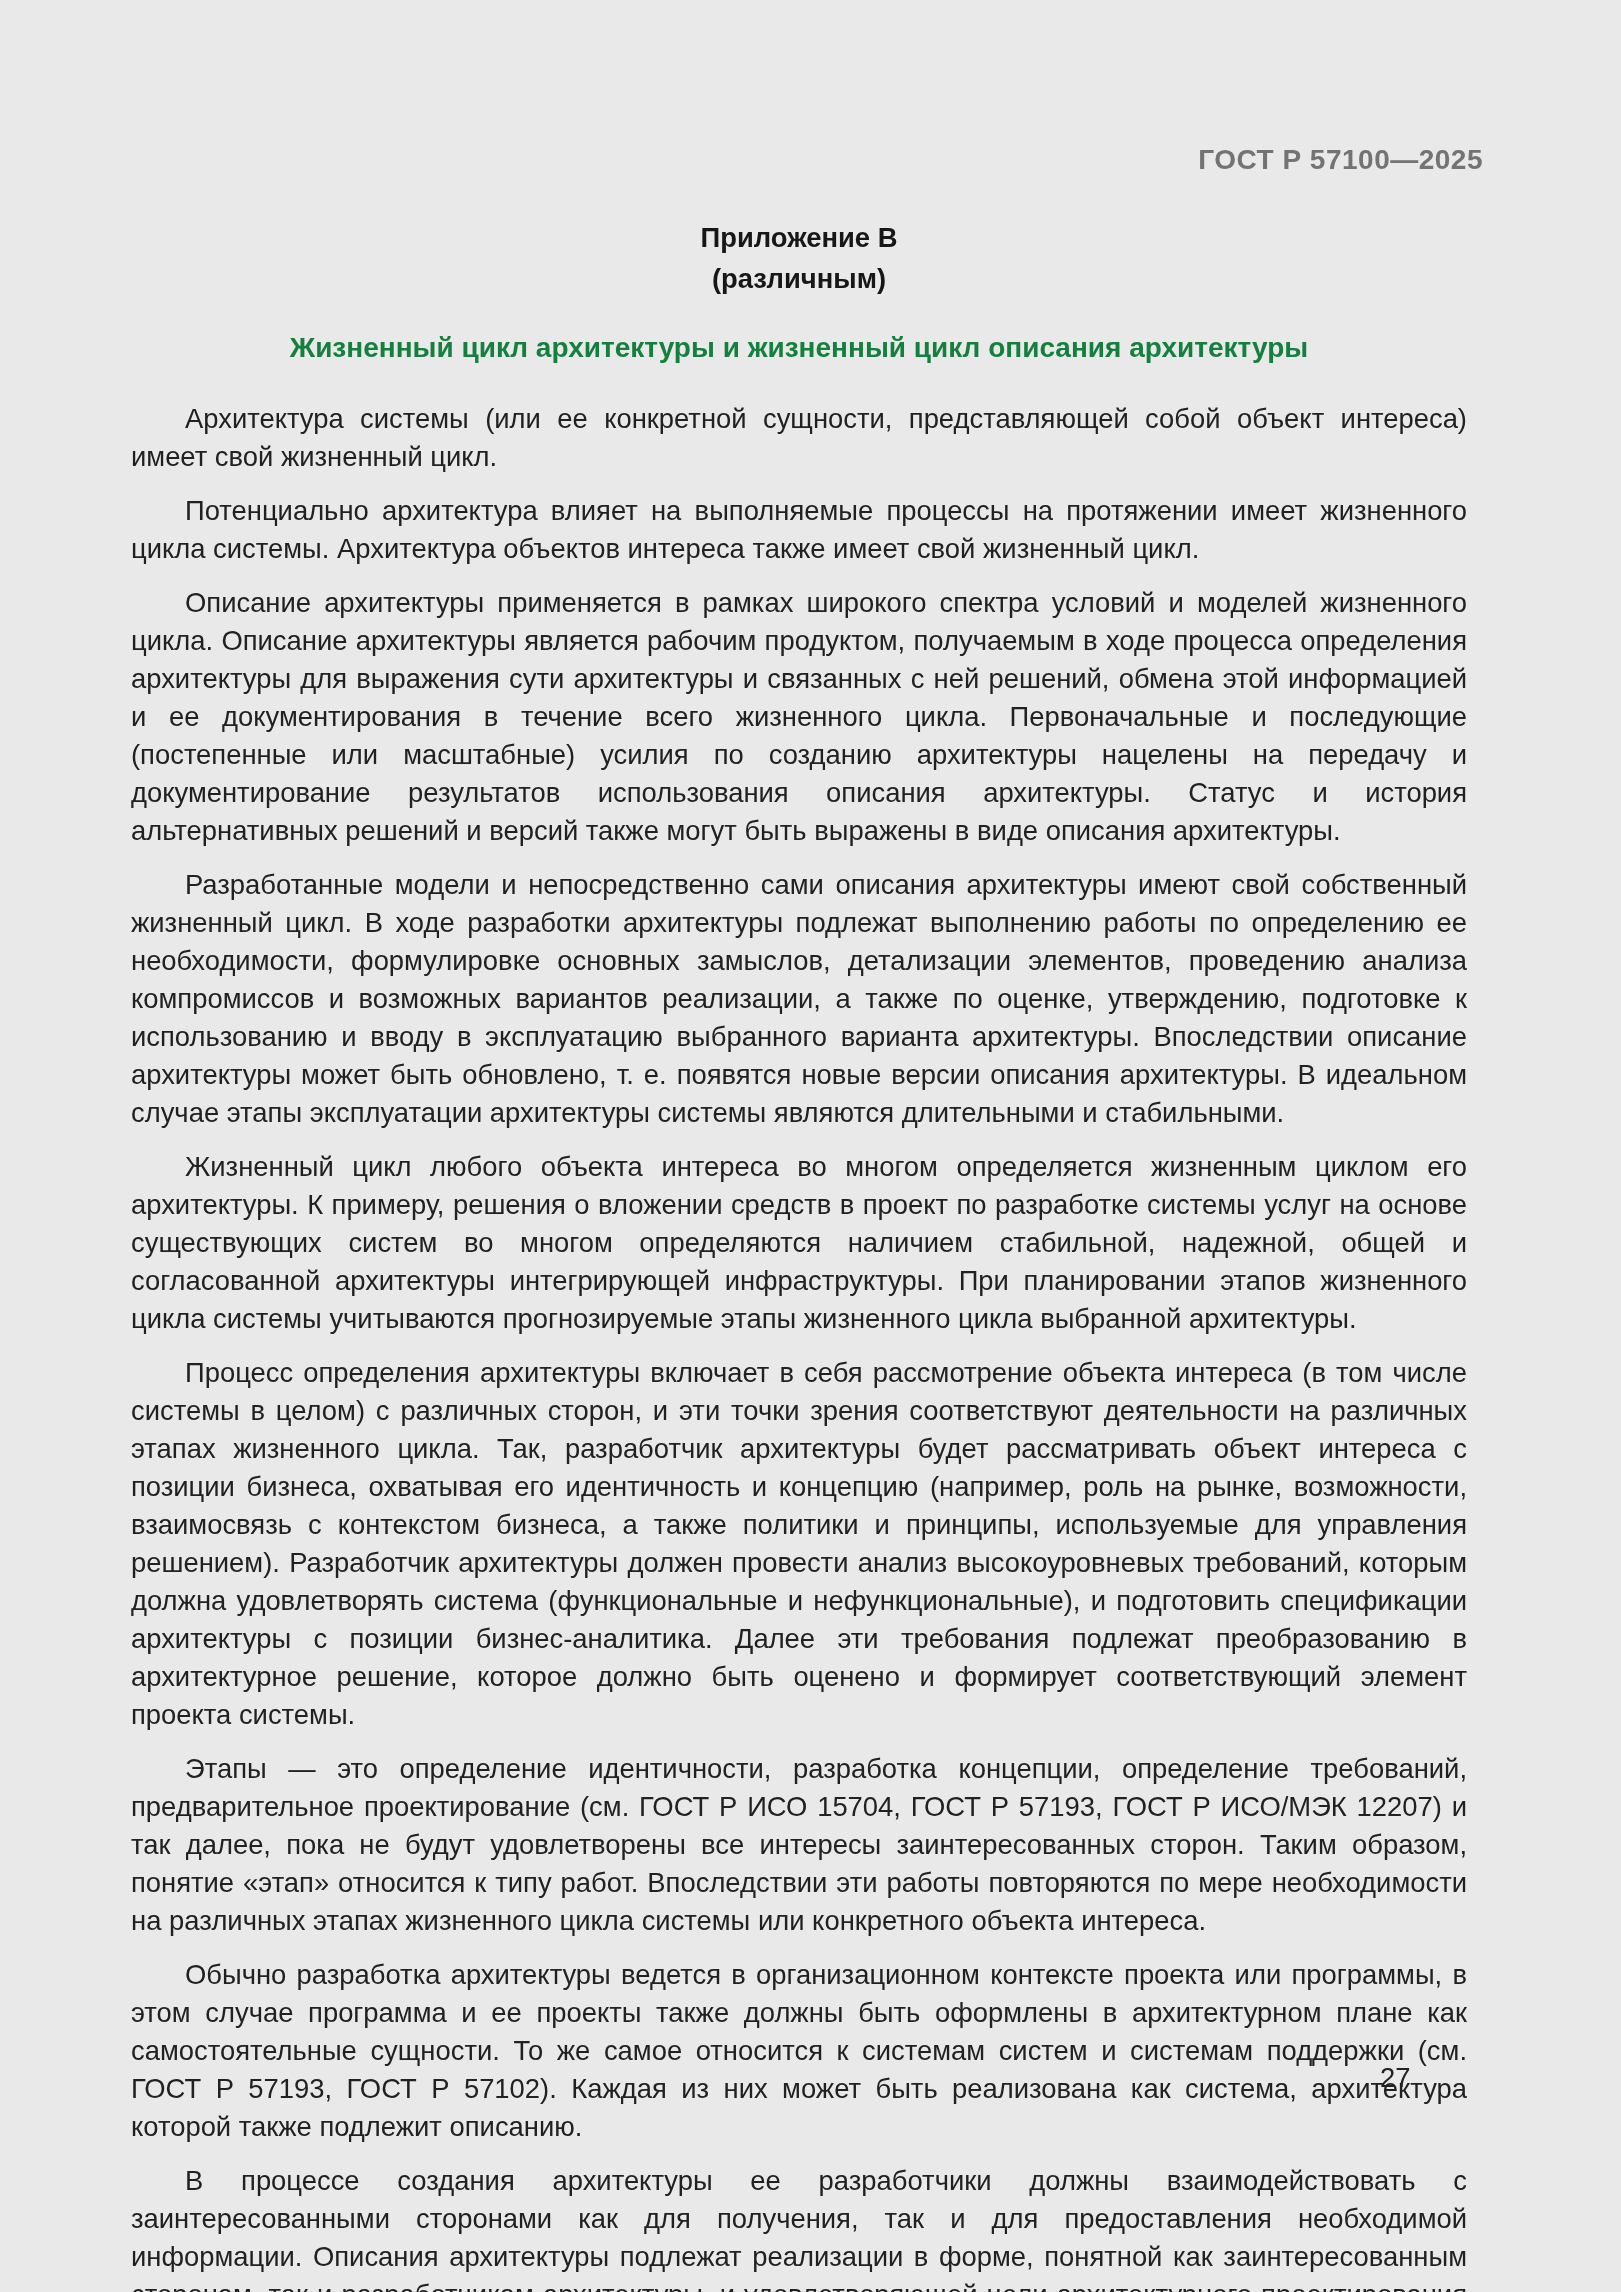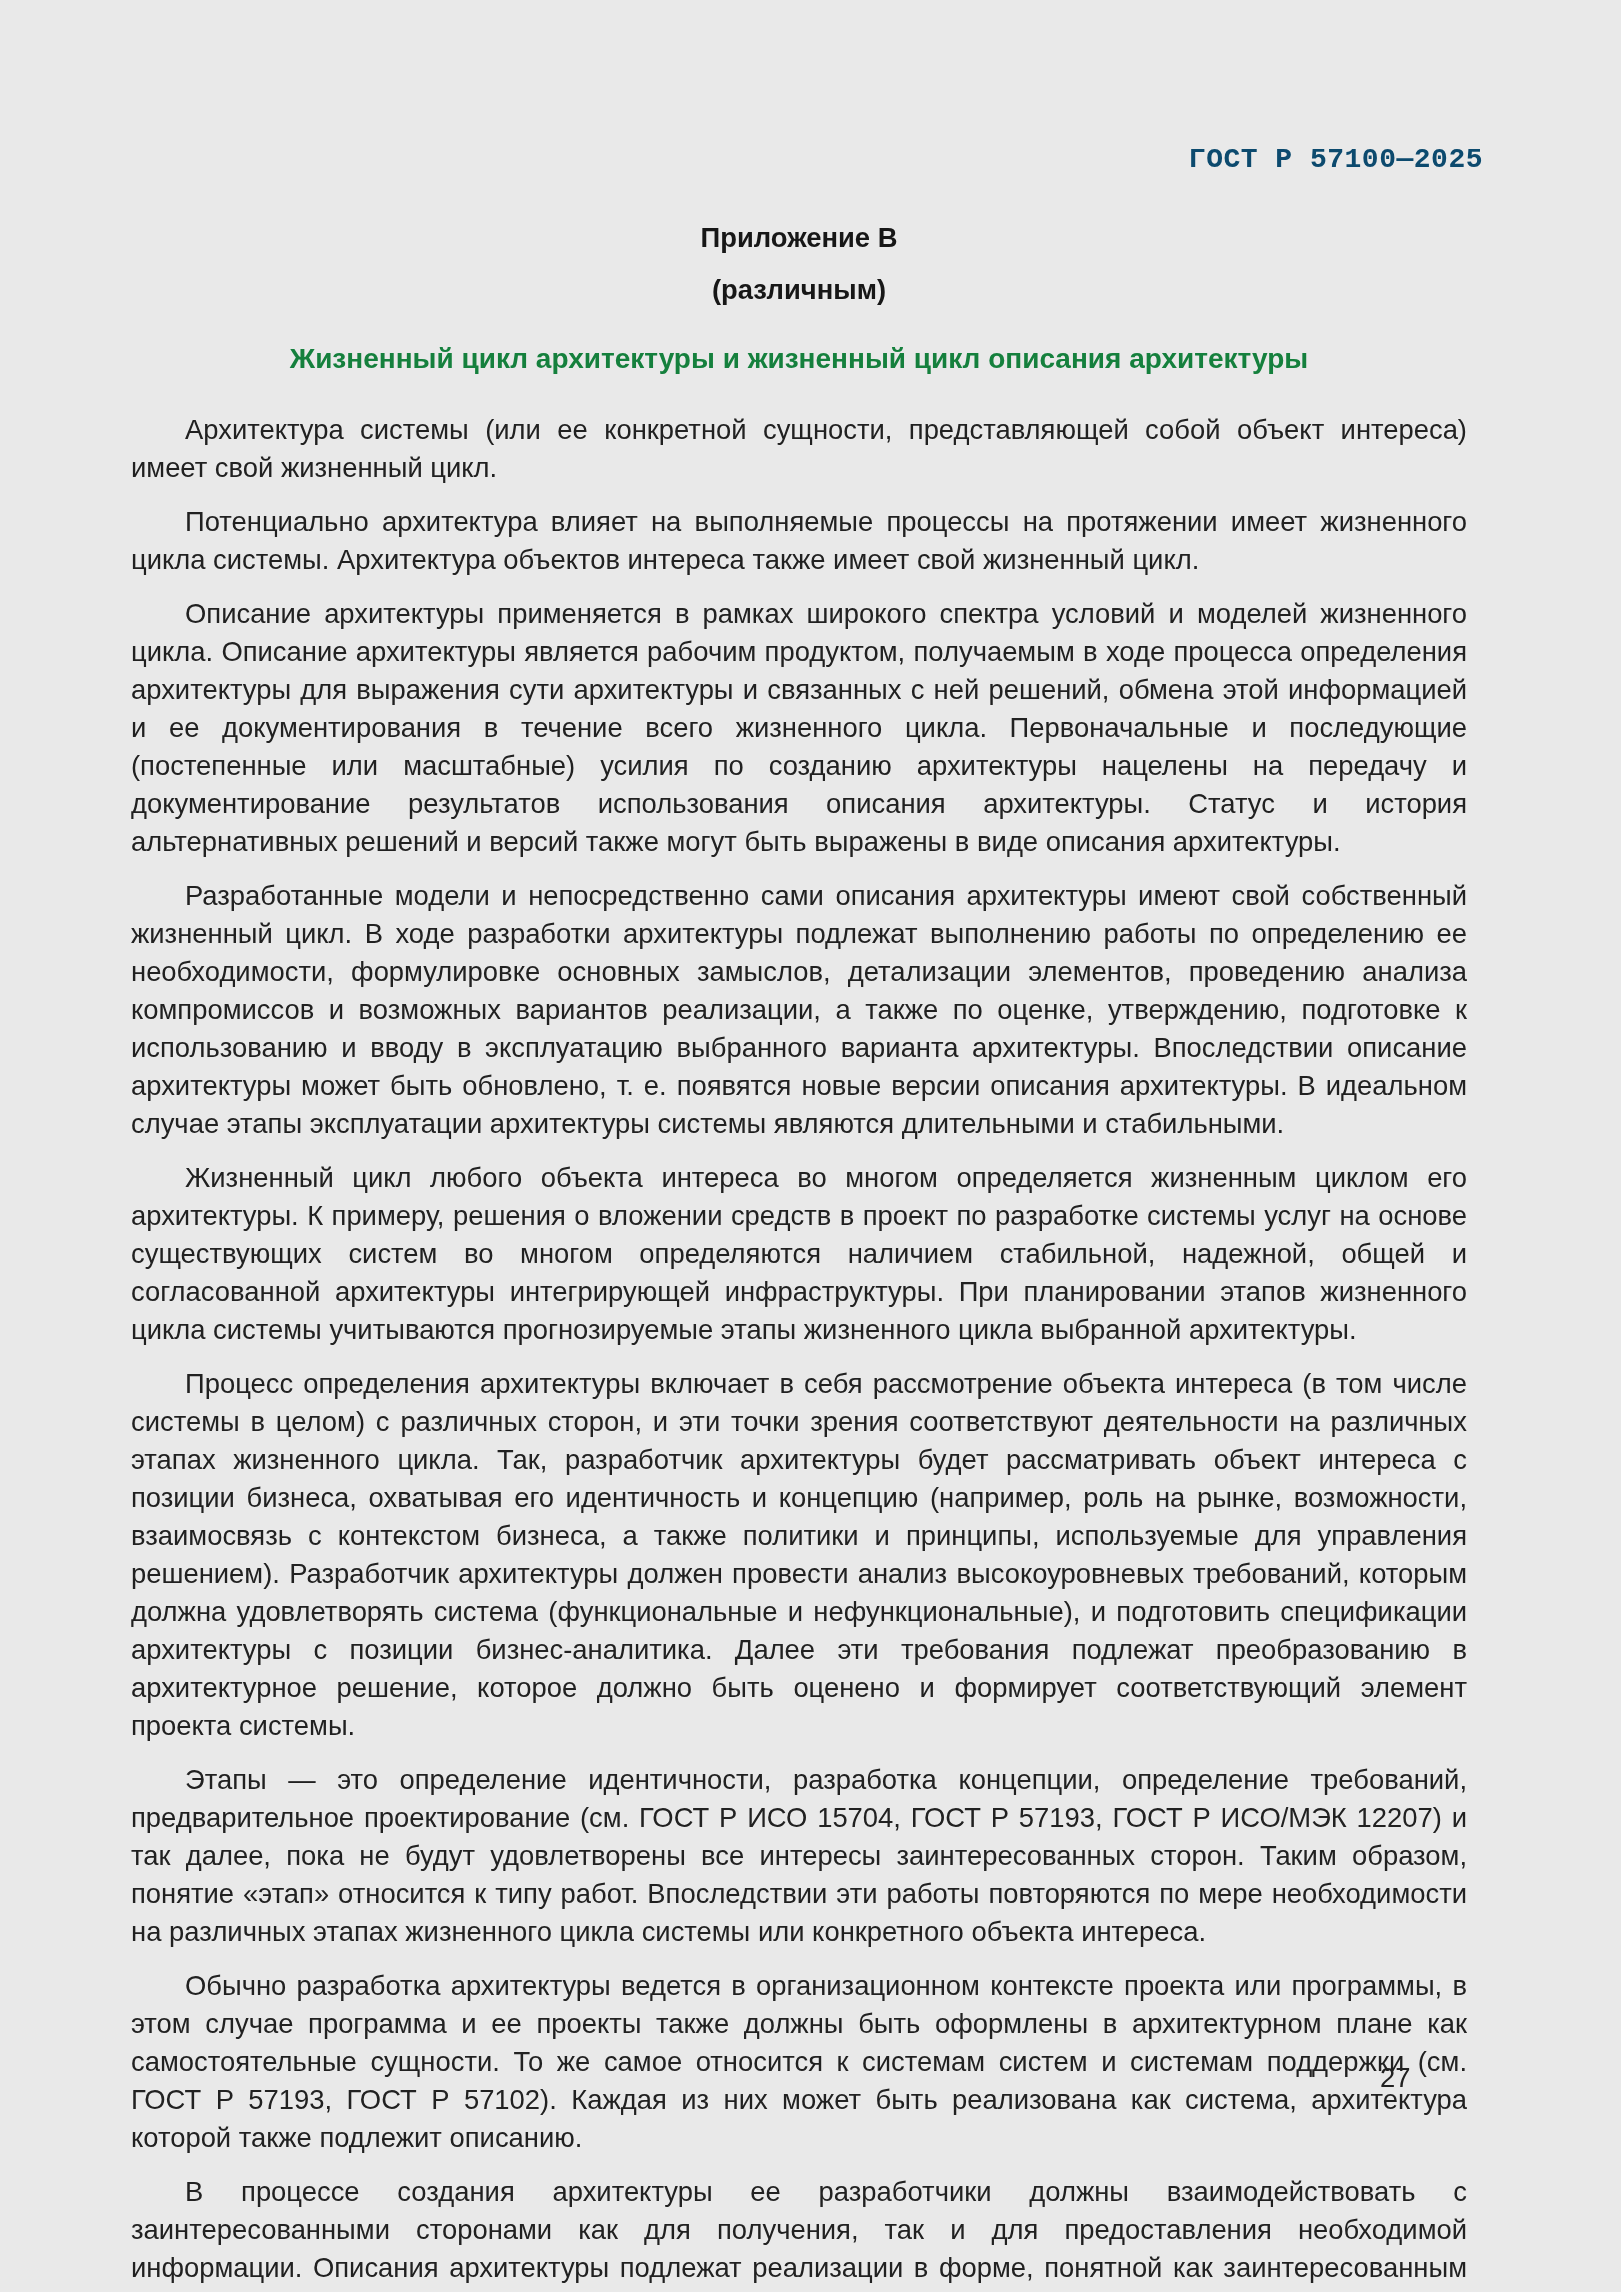--- a/index.html
+++ b/index.html
@@ -23,30 +23,29 @@
     top: 143px;
     width: 1368px;
   }
   .running-header {
     text-align: right;
     font-size: 28px;
     font-weight: bold;
     letter-spacing: 0.5px;
     line-height: 33px;
     margin: 0 0 43px 0;
-    color: #0c4a6e;
-    font-family: Liberation Mono, monospace;
+    color: #737373;
   }
   .appendix-label,
   .appendix-note {
     text-align: center;
     font-size: 27.4px;
     font-weight: bold;
     line-height: 37px;
-    margin: 15px;
+    margin: 4px;
     color: #171717;
   }
   .section-title {
     text-align: center;
     font-size: 28px;
     font-weight: bold;
     line-height: 35px;
     margin: 33px 0 0 0;
     color: #15803d;
   }

